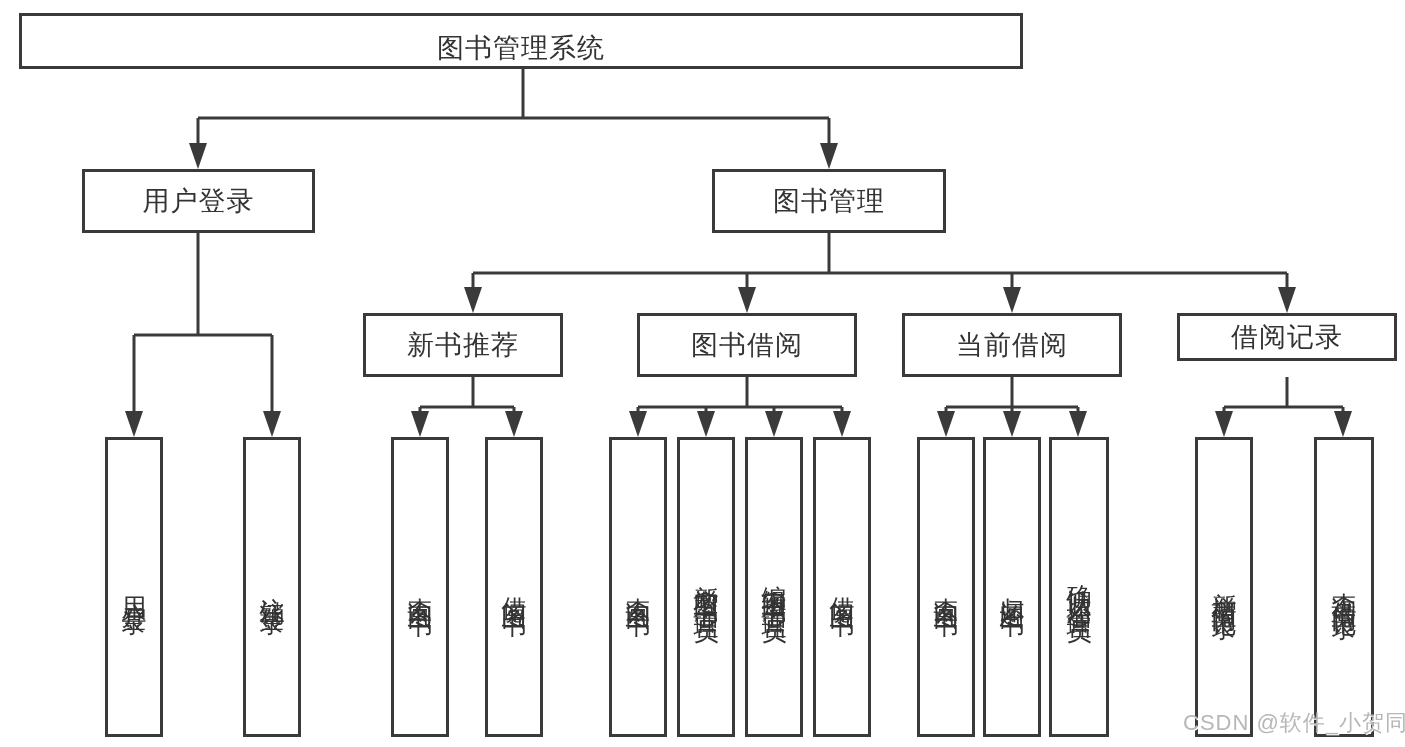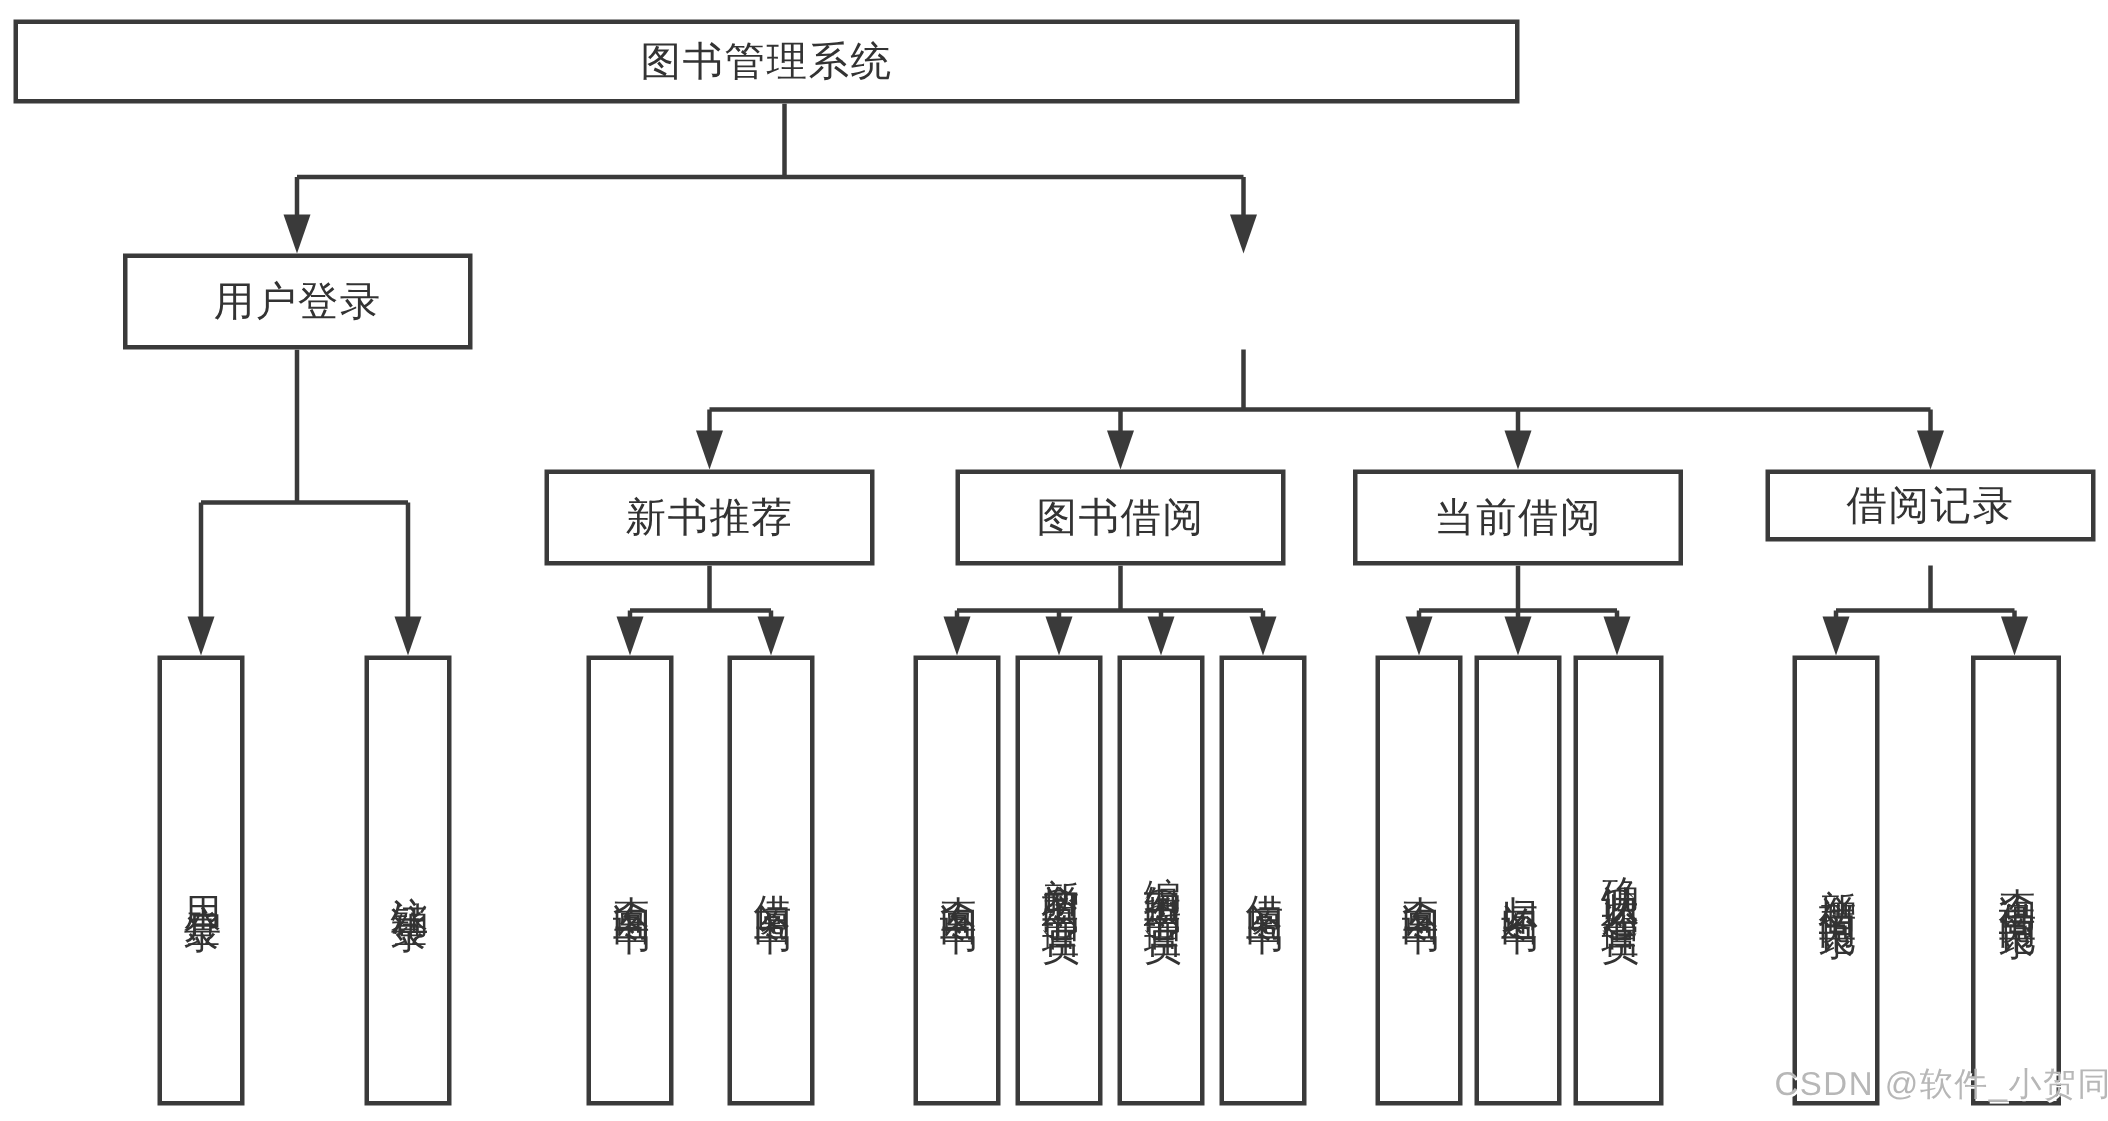--- a/index.html
+++ b/index.html
@@ -131,29 +131,32 @@
       <polygon points="765,411 783,411 774,437"></polygon>
       <polygon points="833,411 851,411 842,437"></polygon>
       <polygon points="937,411 955,411 946,437"></polygon>
       <polygon points="1003,411 1021,411 1012,437"></polygon>
       <polygon points="1069,411 1087,411 1078,437"></polygon>
       <polygon points="1215,411 1233,411 1224,437"></polygon>
       <polygon points="1334,411 1352,411 1343,437"></polygon>
     </g>
   </svg>
 
-  <div class="node" style="left:9px; top:13px; width:1004px; height:56px;">
+  <div class="node" style="left:19px; top:13px; width:1004px; height:56px;align-items:flex-end;">
     <span>图书管理系统</span>
   </div>
 
   <div class="node" style="left:82px; top:169px; width:233px; height:64px;">
     <span>用户登录</span>
   </div>
-
-  <div class="node" style="left:363px; top:313px; width:220px; height:64px;">
+  <div class="node" style="left:712px; top:169px; width:234px; height:64px;">
+    <span>图书管理</span>
+  </div>
+
+  <div class="node" style="left:363px; top:313px; width:200px; height:64px;">
     <span>新书推荐</span>
   </div>
   <div class="node" style="left:902px; top:313px; width:220px; height:64px;">
     <span>当前借阅</span>
   </div>
   <div class="node" style="left:637px; top:313px; width:220px; height:64px;">
     <span>图书借阅</span>
   </div>
   <div class="node" style="left:1177px; top:313px; width:220px; height:48px;">
     <span>借阅记录</span>

